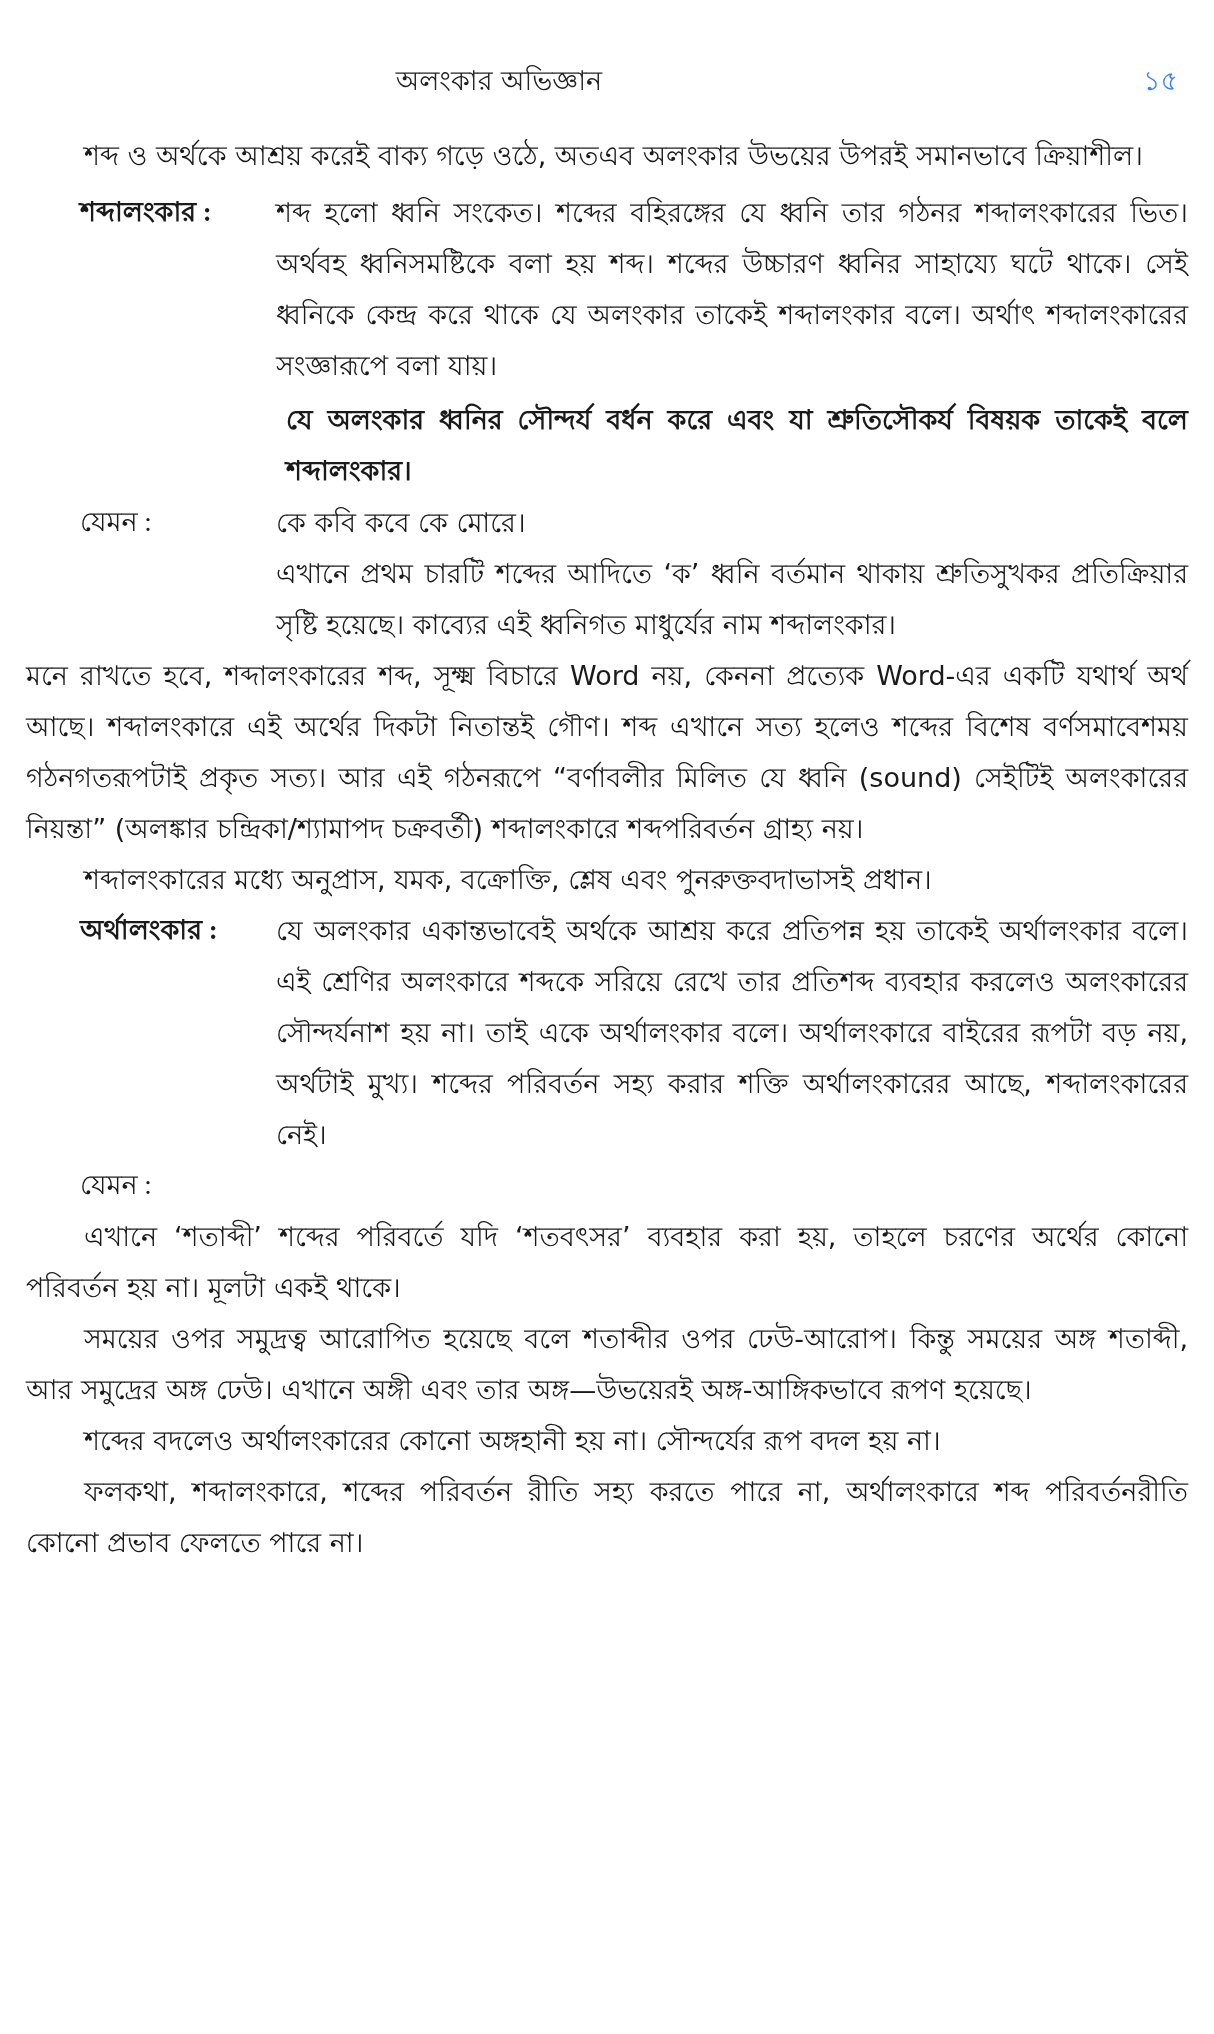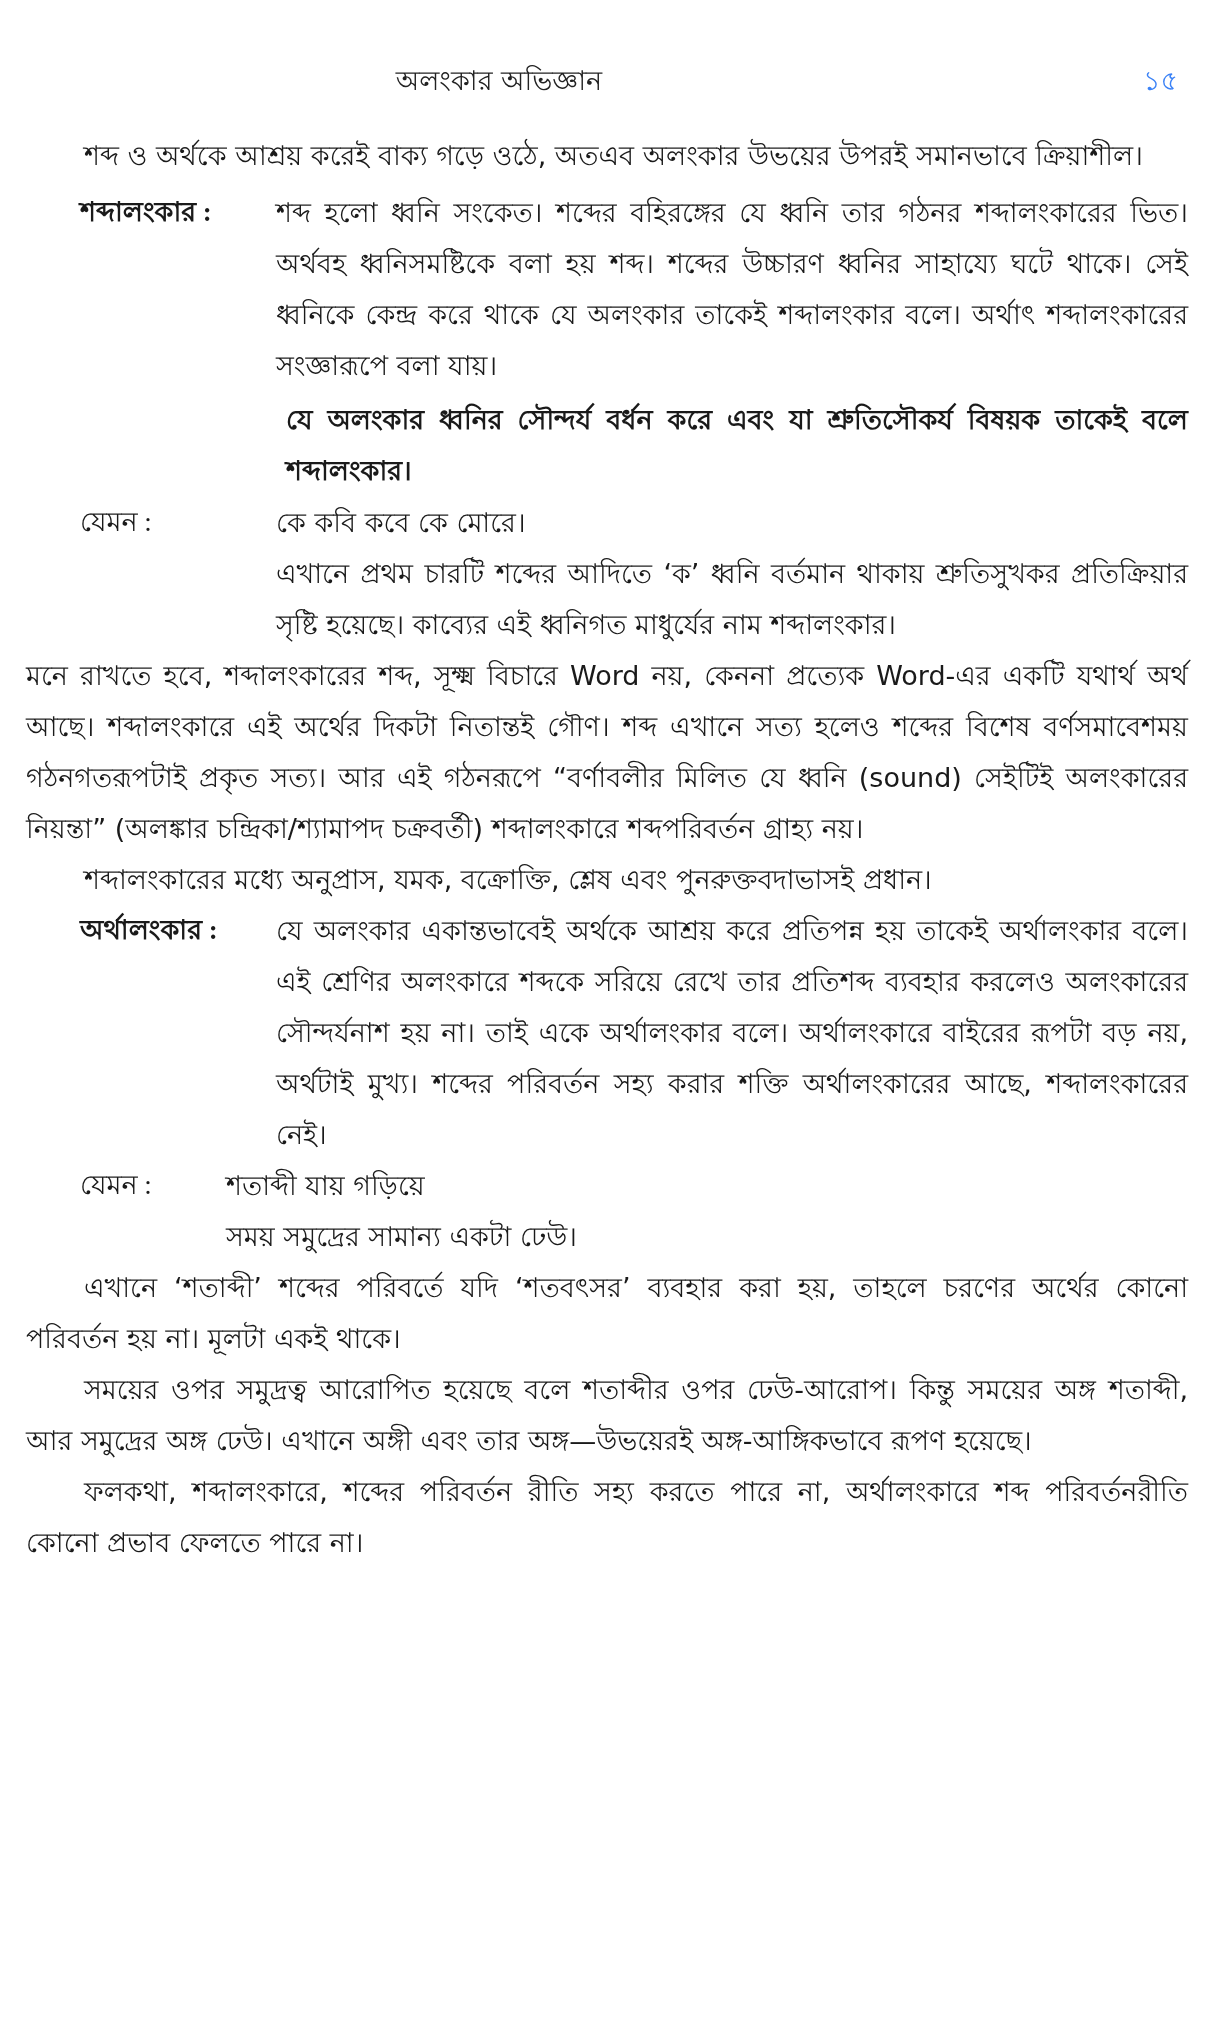--- a/index.html
+++ b/index.html
@@ -57,23 +57,20 @@
     <p class="p">মনে রাখতে হবে, শব্দালংকারের শব্দ, সূক্ষ্ম বিচারে Word নয়, কেননা প্রত্যেক Word-এর একটি যথার্থ অর্থ আছে। শব্দালংকারে এই অর্থের দিকটা নিতান্তই গৌণ। শব্দ এখানে সত্য হলেও শব্দের বিশেষ বর্ণসমাবেশময় গঠনগতরূপটাই প্রকৃত সত্য। আর এই গঠনরূপে “বর্ণাবলীর মিলিত যে ধ্বনি (sound) সেইটিই অলংকারের নিয়ন্তা” (অলঙ্কার চন্দ্রিকা/শ্যামাপদ চক্রবর্তী) শব্দালংকারে শব্দপরিবর্তন গ্রাহ্য নয়।</p>
     <p class="p indent">শব্দালংকারের মধ্যে অনুপ্রাস, যমক, বক্রোক্তি, শ্লেষ এবং পুনরুক্তবদাভাসই প্রধান।</p>
 
     <div class="row">
       <div class="lbl bold">অর্থালংকার :</div>
       <div class="content">যে অলংকার একান্তভাবেই অর্থকে আশ্রয় করে প্রতিপন্ন হয় তাকেই অর্থালংকার বলে। এই শ্রেণির অলংকারে শব্দকে সরিয়ে রেখে তার প্রতিশব্দ ব্যবহার করলেও অলংকারের সৌন্দর্যনাশ হয় না। তাই একে অর্থালংকার বলে। অর্থালংকারে বাইরের রূপটা বড় নয়, অর্থটাই মুখ্য। শব্দের পরিবর্তন সহ্য করার শক্তি অর্থালংকারের আছে, শব্দালংকারের নেই।</div>
     </div>
 
     <div class="row">
       <div class="lbl narrow">যেমন :</div>
-      <div class="content">
-        <div>শতাব্দী যায় গড়িয়ে</div>
-        <div>সময় সমুদ্রের সামান্য একটা ঢেউ।</div>
-      </div>
     </div>
 
     <p class="p indent">এখানে ‘শতাব্দী’ শব্দের পরিবর্তে যদি ‘শতবৎসর’ ব্যবহার করা হয়, তাহলে চরণের অর্থের কোনো পরিবর্তন হয় না। মূলটা একই থাকে।</p>
     <p class="p indent">সময়ের ওপর সমুদ্রত্ব আরোপিত হয়েছে বলে শতাব্দীর ওপর ঢেউ-আরোপ। কিন্তু সময়ের অঙ্গ শতাব্দী, আর সমুদ্রের অঙ্গ ঢেউ। এখানে অঙ্গী এবং তার অঙ্গ—উভয়েরই অঙ্গ-আঙ্গিকভাবে রূপণ হয়েছে।</p>
+    <p class="p indent">শব্দের বদলেও অর্থালংকারের কোনো অঙ্গহানী হয় না। সৌন্দর্যের রূপ বদল হয় না।</p>
     <p class="p indent">ফলকথা, শব্দালংকারে, শব্দের পরিবর্তন রীতি সহ্য করতে পারে না, অর্থালংকারে শব্দ পরিবর্তনরীতি কোনো প্রভাব ফেলতে পারে না।</p>
   </div>
 </div>
 
 </body></html>

